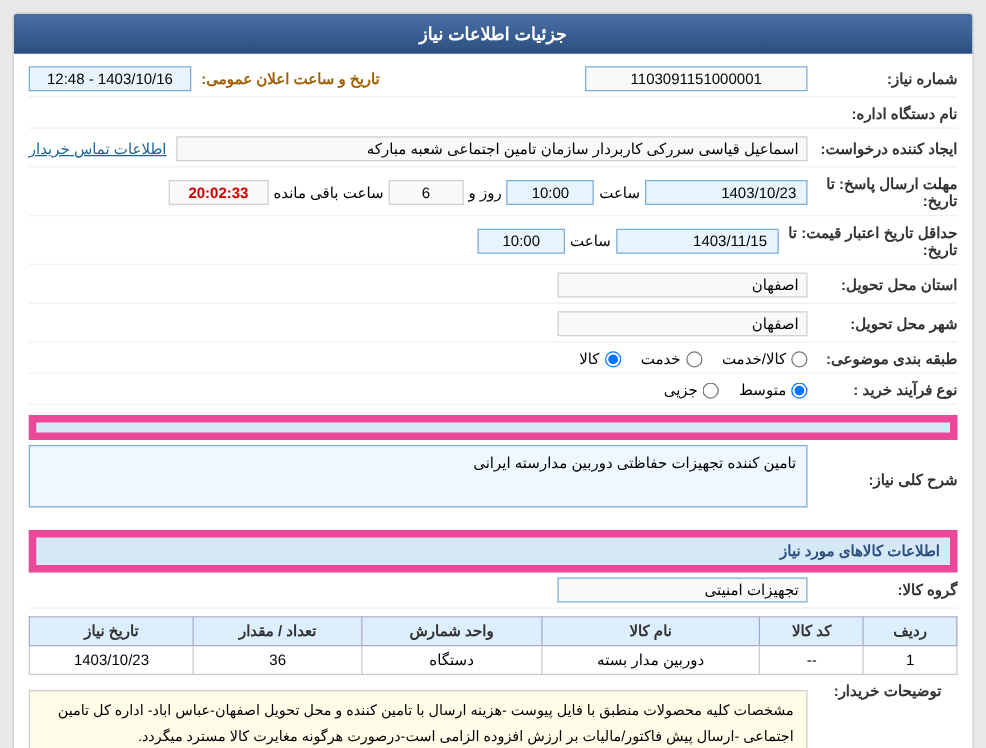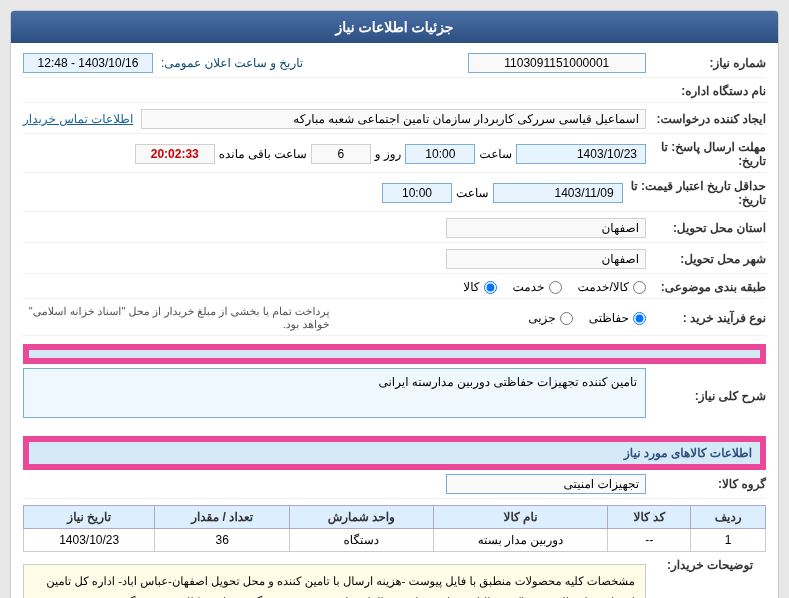--- a/index.html
+++ b/index.html
@@ -53,22 +53,22 @@
     .value-box.blue-border {
       border-color: #7aacda;
     }
     .date-box {
       background: #e8f4fd;
       border: 1px solid #7aacda;
       padding: 2px 8px;
       min-width: 130px;
     }
     .inline-label {
-      color: #0c4a6e;
-      font-weight: normal;
+      color: #a16207;
+      font-weight: bold;
     }
     .link-text {
       color: #1a6496;
       text-decoration: underline;
       cursor: pointer;
     }
     .duration-row {
       display: flex;
       align-items: center;
       gap: 4px;
@@ -196,21 +196,21 @@
         <span>روز و</span>
         <div class="small-box">6</div>
         <span>ساعت باقی مانده</span>
         <div class="small-box" style="min-width:80px; color:#c00; font-weight:bold;margin-left:24px;">20:02:33</div>
       </div>
     </div>
 
     <div class="info-row">
       <span class="label" style="white-space:nowrap;">حداقل تاریخ اعتبار قیمت: تا<br>تاریخ:</span>
       <div class="duration-row">
-        <div class="date-box">1403/11/09</div>
+        <div class="date-box">1403/11/15</div>
         <span>ساعت</span>
         <div class="time-box">10:00</div>
       </div>
     </div>
 
     <div class="info-row">
       <span class="label">استان محل تحویل:</span>
       <div class="value-box" style="max-width:200px;">اصفهان</div>
     </div>
 
@@ -235,28 +235,27 @@
           <span>کالا</span>
         </div>
       </div>
     </div>
 
     <div class="info-row">
       <span class="label">نوع فرآیند خرید :</span>
       <div class="radio-group">
         <div class="radio-item">
           <input type="radio" name="now" checked="" style="">
-          <span>حفاظتی</span>
+          <span>متوسط</span>
         </div>
         <div class="radio-item">
           <input type="radio" name="now" style="">
           <span>جزیی</span>
         </div>
       </div>
-      <span class="note-text" style="margin-right:10px;">پرداخت تمام یا بخشی از مبلغ خریدار از محل "اسناد خزانه اسلامی" خواهد بود.</span>
     </div>
 
     <div class="section-header">
       <span></span>
     </div>
     <div class="info-row" style="border-bottom:none;">
       <span class="label">شرح کلی نیاز:</span>
       <div class="sharh-box" style="flex:1;">تامین کننده تجهیزات حفاظتی دوربین مدارسته ایرانی</div>
     </div>
 

